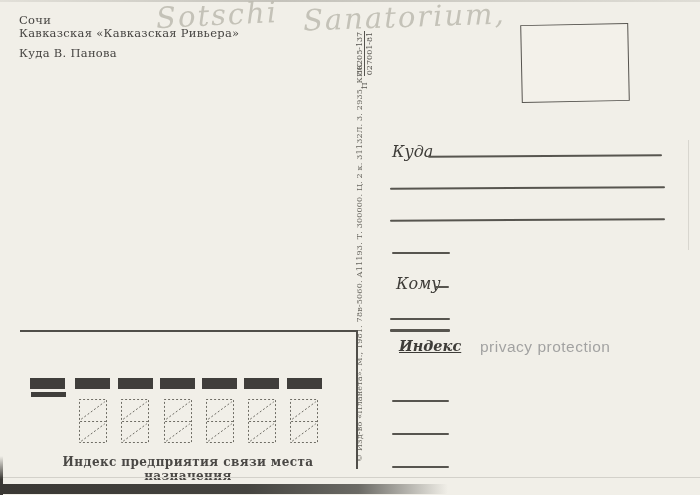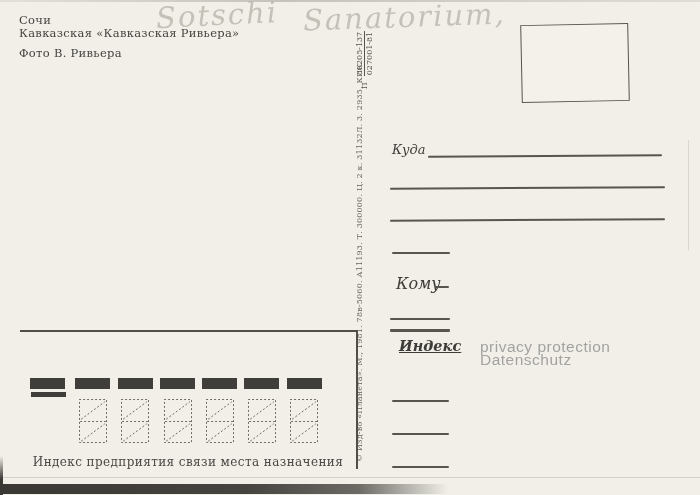--- a/index.html
+++ b/index.html
@@ -33,21 +33,21 @@
         transform:rotate(-90deg);display:flex;align-items:center;justify-content:center;gap:6px;
         font-size:8px;color:#55534e;white-space:nowrap;}
   .index-code .frac{display:inline-flex;flex-direction:column;text-align:center;line-height:9px;}
   .index-code .num{border-bottom:1px solid #55534e;padding:0 1px;}
   .imprint-line{position:absolute;left:181px;top:278px;width:357px;height:11px;
         transform:rotate(-90deg);font-size:8px;line-height:11px;color:#68665f;
         white-space:nowrap;letter-spacing:.2px;}
 
   
   .lbl{position:absolute;font-style:italic;color:#3e3c38;}
-  .kuda{left:392px;top:142px;font-size:13px;}
+  .kuda{left:392px;top:142px;font-size:16px;}
   .komu{left:396px;top:274px;font-size:16px;}
   .index-lbl{left:399px;top:337px;font-size:14.5px;font-weight:bold;text-decoration:underline;}
   .rule{position:absolute;height:2px;background:#57554f;border-radius:1px;}
   .r-kuda1{left:428px;top:155px;width:234px;transform:rotate(-.4deg);}
   .r-kuda2{left:390px;top:187px;width:275px;transform:rotate(-.3deg);}
   .r-kuda3{left:390px;top:219px;width:275px;transform:rotate(-.3deg);}
   .r-komu0{left:392px;top:252px;width:58px;}
   .r-komudash{left:435px;top:286px;width:14px;}
   .r-komu1{left:390px;top:318px;width:60px;}
   .r-komu2{left:390px;top:329px;width:60px;height:2.5px;}
@@ -62,34 +62,34 @@
 
   
   .zone-border{position:absolute;left:20px;top:330px;width:336px;height:137px;
         border-top:2px solid #504e49;border-right:2px solid #504e49;}
   .bar{position:absolute;top:378px;width:35px;height:11px;background:#403e3b;}
   .subbar{position:absolute;left:31px;top:392px;width:35px;height:5px;background:#403e3b;}
   .stencil{position:absolute;top:398px;}
   .stencil rect,.stencil path{fill:none;stroke:#6e6c64;stroke-width:1;
         stroke-dasharray:1.2 2.8;stroke-linecap:round;}
   .zone-caption{position:absolute;left:20px;top:455px;width:336px;text-align:center;
-        font-size:12px;letter-spacing:.4px;color:#4a4845;}
+        font-size:12px;letter-spacing:.4px;color:#4a4845;font-weight:bold;}
 </style>
 </head>
 <body>
 
 <div class="card">
 
   <div class="edge-top"></div>
   <div class="edge-right"></div>
 
   <div class="caption-block">
     <div>Сочи</div>
     <div>Кавказская «Кавказская Ривьера»</div>
-    <div class="photo-by">Фото В. Ривьера</div>
+    <div class="photo-by">Куда В. Панова</div>
   </div>
 
   <div class="hw hw1">Sotschi</div>
   <div class="hw hw2">Sanatorium,</div>
 
   <div class="stamp-box"></div>
 
   <div class="index-code">
     <span>П</span>
     <span class="frac">
@@ -111,21 +111,20 @@
   <div class="rule r-komu1"></div>
   <div class="rule r-komu2"></div>
 
   <div class="lbl index-lbl">Индекс</div>
   <div class="rule r-idx1"></div>
   <div class="rule r-idx2"></div>
   <div class="rule r-idx3"></div>
 
   <div class="watermark">
     <div>privacy protection</div>
-    <div>Datenschutz</div>
   </div>
 
   <div class="zone-border"></div>
   <div>
       <div class="bar" style="left: 30px;"></div>
       <div class="bar" style="left: 75px;"></div>
       <div class="bar" style="left: 118px;"></div>
       <div class="bar" style="left: 160px;"></div>
       <div class="bar" style="left: 202px;"></div>
       <div class="bar" style="left: 244px;"></div>

